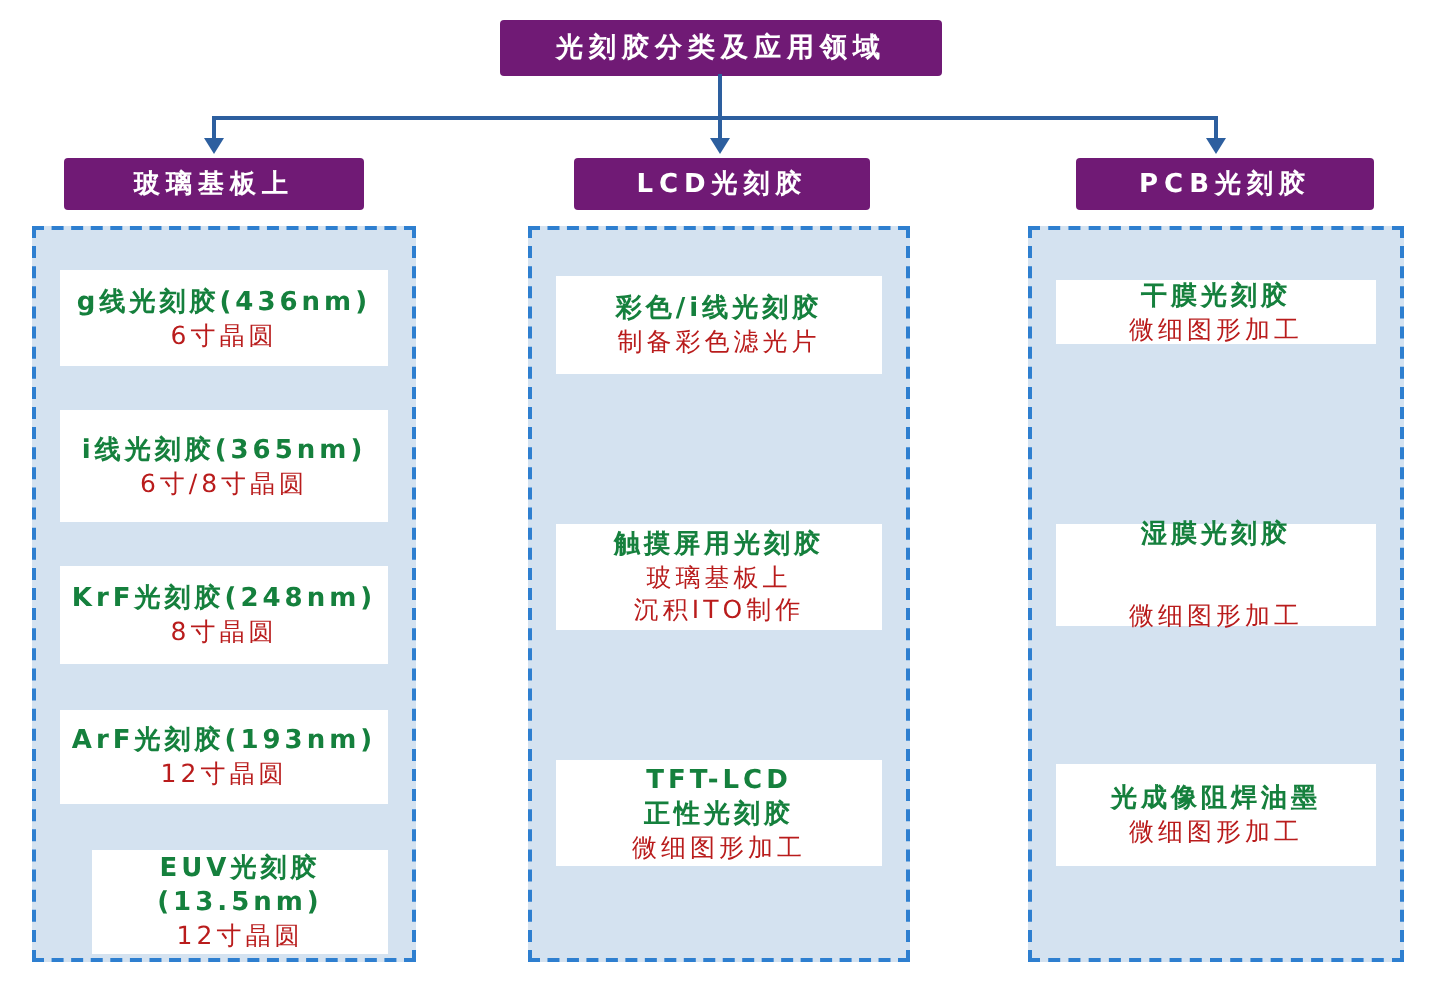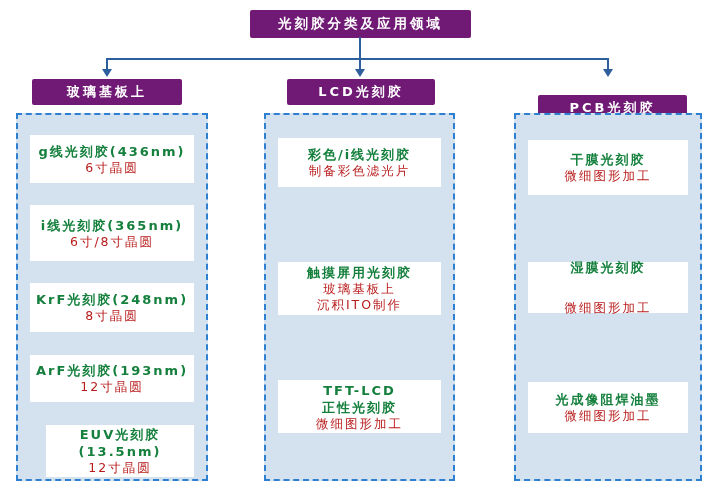--- a/index.html
+++ b/index.html
@@ -9,21 +9,21 @@
 
   .blue-box {
     position:absolute; background:#701a75; color:#ffffff;
     display:flex; align-items:center; justify-content:center;
     font-weight:bold; font-size:13px; letter-spacing:3px;
     border-radius:2px; white-space:nowrap;
   }
   .title-box { left:250px; top:10px; width:221px; height:28px; font-size:13.5px; }
   .hdr-left  { left:32px;  top:79px; width:150px; height:26px; }
   .hdr-mid   { left:287px; top:79px; width:148px; height:26px; }
-  .hdr-right { left:538px; top:79px; width:149px; height:26px;margin-top:16px; }
+  .hdr-right { left:538px; top:79px; width:149px; height:26px; }
 
   .line { position:absolute; background:#2d5f9f; }
   .v-stub  { left:359px; top:37px; width:2px; height:21px; }
   .h-line  { left:106px; top:58px; width:503px; height:2px; }
   .drop-l  { left:106px; top:58px; width:2px; height:12px; }
   .drop-m  { left:359px; top:58px; width:2px; height:12px; }
   .drop-r  { left:607px; top:58px; width:2px; height:12px; }
   .arrowhead {
     position:absolute; width:0; height:0; top:69px;
     border-left:5px solid transparent; border-right:5px solid transparent;
@@ -54,21 +54,21 @@
   }
 
   
   .l1 { top:20px;  height:48px; } .l2 { top:90px;  height:56px; }
   .l3 { top:168px; height:49px; } .l4 { top:240px; height:47px; }
   .l5 { top:310px; height:52px;margin-left:16px; }
   
   .m1 { top:23px;  height:49px; } .m2 { top:147px; height:53px; }
   .m3 { top:265px; height:53px; }
   
-  .r1 { top:25px;  height:55px; } .r2 { top:147px; height:51px;gap:24px; }
+  .r1 { top:25px;  height:32px; } .r2 { top:147px; height:51px;gap:24px; }
   .r3 { top:267px; height:51px; }
 </style>
 </head>
 <body>
 
 <div class="canvas">
 
   <div class="blue-box title-box">光刻胶分类及应用领域</div>
 
   <div class="line v-stub"></div>

